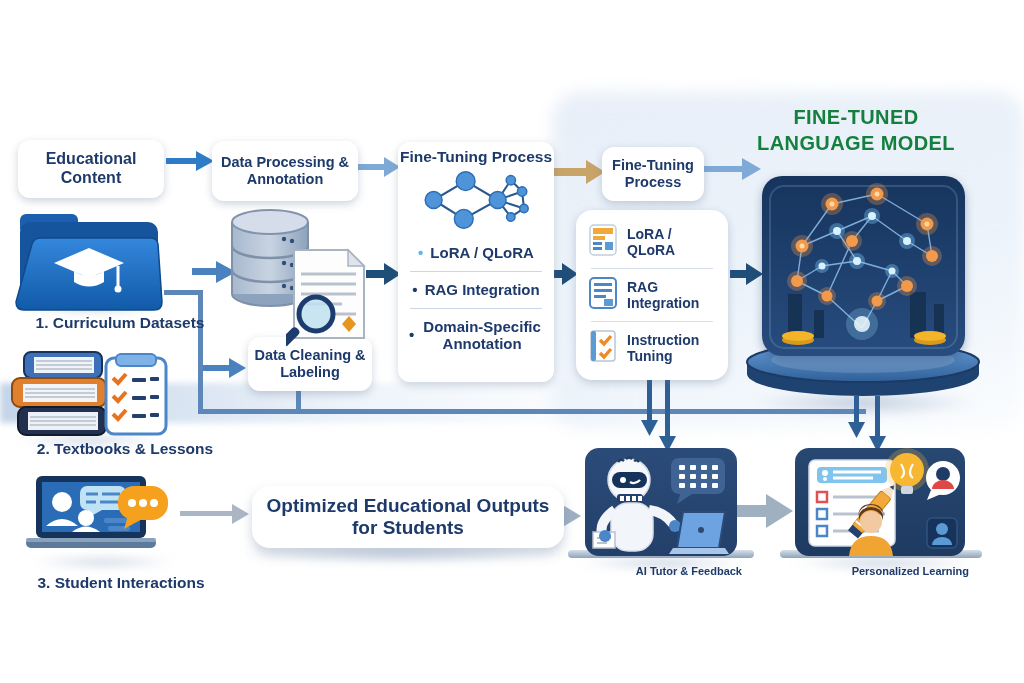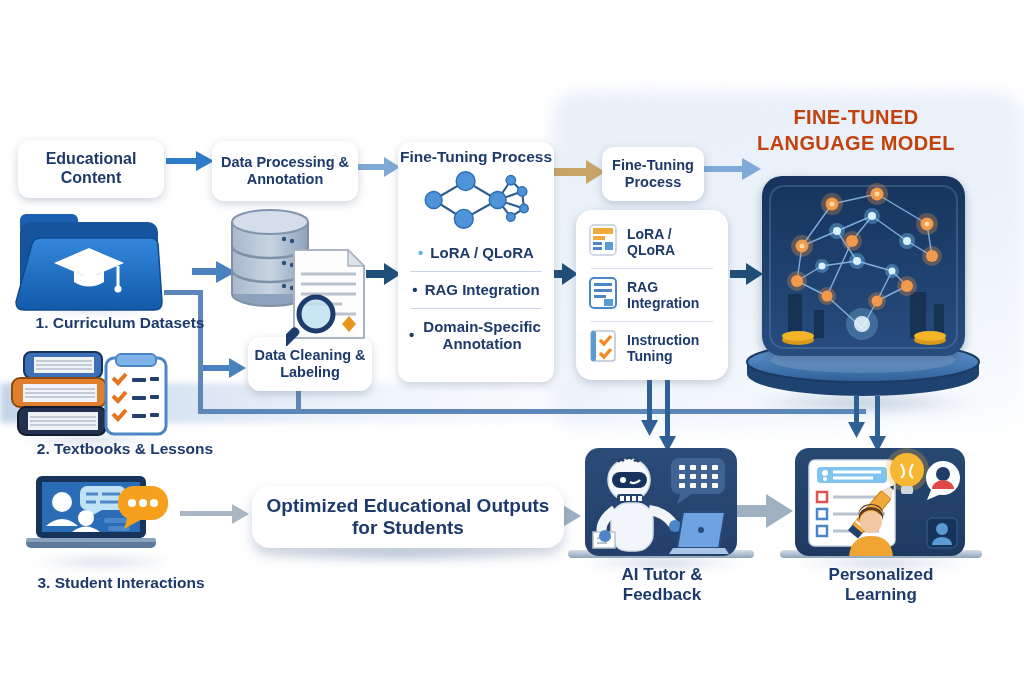--- a/index.html
+++ b/index.html
@@ -12,38 +12,38 @@
     background:linear-gradient(90deg, rgba(176,198,226,.75), rgba(216,230,245,.45) 55%, rgba(240,246,252,0));}
   .shadow{position:absolute;z-index:0;filter:blur(5px);
     background:radial-gradient(ellipse at center, rgba(115,142,178,.42), rgba(115,142,178,0) 70%);}
   #connectors{position:absolute;left:0;top:0;z-index:1;pointer-events:none;}
   .box{position:absolute;background:#fff;border-radius:12px;z-index:2;color:#1d3a6b;font-weight:700;
        box-shadow:0 3px 9px rgba(90,110,140,.30);display:flex;align-items:center;justify-content:center;
        text-align:center;line-height:1.18;}
   .col{flex-direction:column;}
   .illus{position:absolute;z-index:2;}
   .lab{position:absolute;z-index:2;color:#1d3a6b;font-weight:700;font-size:15.5px;text-align:center;}
-  .cap{text-align:center;font-size:17px;}
+  .cap{text-align:right;font-size:11px;}
   #b-edu{left:18px;top:140px;width:146px;height:58px;font-size:16px;}
   #b-dpa{left:212px;top:141px;width:146px;height:60px;font-size:14.5px;}
   #b-ft1{left:398px;top:142px;width:156px;height:240px;justify-content:flex-start;padding-top:6px;box-sizing:border-box;}
   #b-ft1 .ft-title{font-size:15.5px;margin-bottom:2px;}
   .brow{display:flex;align-items:center;gap:7px;font-size:15px;margin:7px 0;}
   .bdot{font-size:15px;} .cyan{color:#58b8e8;}
   .hr{width:84%;border-top:1.6px solid #ccd7e6;margin:2px 0;}
   #b-ft2h{left:602px;top:147px;width:102px;height:54px;font-size:14.5px;}
   #b-ft2{left:576px;top:210px;width:152px;height:170px;border-radius:16px;justify-content:space-evenly;padding:6px 0;box-sizing:border-box;}
   .s2row{display:flex;align-items:center;gap:9px;width:100%;padding:0 12px;box-sizing:border-box;}
   .s2label{font-size:14px;font-weight:700;color:#1d3a6b;text-align:left;line-height:1.15;}
   .hr2{width:80%;border-top:1.5px solid #d5deea;}
   #b-dcl{left:248px;top:337px;width:124px;height:54px;font-size:14.5px;}
   #ribbon{left:252px;top:486px;width:312px;height:62px;border-radius:18px;font-size:19px;
           box-shadow:0 6px 12px rgba(110,132,164,.35);}
   #model-title{position:absolute;left:742px;top:104px;width:228px;z-index:2;text-align:center;
-    color:#c2410c;font-weight:700;font-size:20px;line-height:1.3;letter-spacing:.4px;}
+    color:#15803d;font-weight:700;font-size:20px;line-height:1.3;letter-spacing:.4px;}
   .panel{position:absolute;z-index:2;border-radius:14px;}
   #brainpanel{left:762px;top:176px;width:203px;height:180px;border-radius:20px;
     background:linear-gradient(180deg,#16345d,#274c7e);box-shadow:0 4px 10px rgba(40,60,95,.35);}
   #robotpanel{left:585px;top:448px;width:152px;height:108px;background:linear-gradient(180deg,#2b4b79,#23406a);}
   #personapanel{left:795px;top:448px;width:170px;height:108px;background:linear-gradient(180deg,#274872,#1e3a61);}
   .base{position:absolute;height:8px;border-radius:4px;z-index:1;
         background:linear-gradient(180deg,#d5dfe9,#8fa3b8);}
   #base1{left:568px;top:550px;width:186px;}
   #base2{left:780px;top:550px;width:202px;}
   #pedestal{left:737px;top:336px;width:252px;height:64px;z-index:1;}

